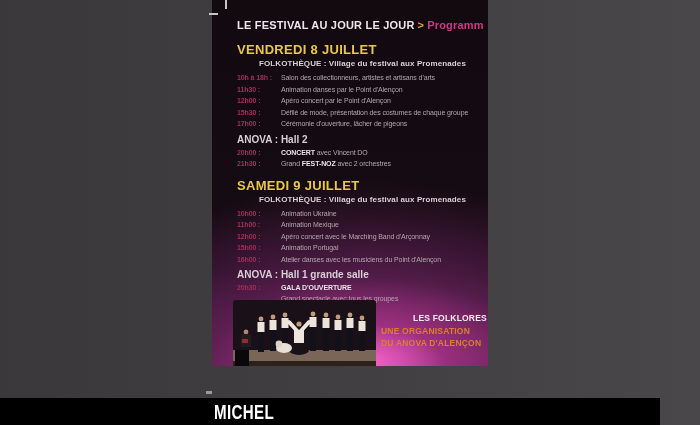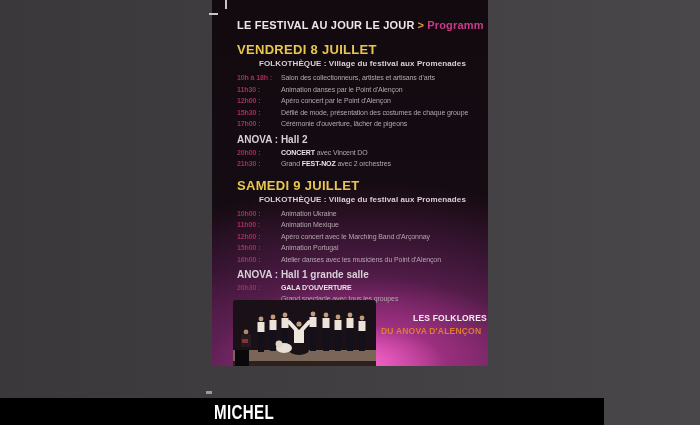--- a/index.html
+++ b/index.html
@@ -32,21 +32,21 @@
   .row .desc{flex:1;color:#b3a7ae;}
   .row .desc .b{color:#e9e2e6;font-weight:bold;}
   .row .desc .subline{color:#b3a7ae;margin-top:2.5px;}
   .day2{margin-top:8px;}
   
   .photo{position:absolute;left:21px;top:300px;width:143px;height:76px;border-radius:3px;overflow:hidden;display:block;}
   .promo{position:absolute;left:169px;top:312px;font-weight:bold;font-size:8.5px;line-height:12.5px;letter-spacing:.2px;}
   .promo .w{color:#f2ebef;padding-left:32px;}
   .promo .o{color:#dd7f2b;}
   
-  .bottom-bar{position:absolute;left:0;top:398px;width:604px;height:27px;background:#000;}
+  .bottom-bar{position:absolute;left:0;top:398px;width:660px;height:27px;background:#000;}
   .bottom-bar .label{
     position:absolute;left:214px;top:2px;color:#fff;font-weight:bold;font-size:21px;
     transform:scaleX(.72);transform-origin:left top;letter-spacing:.5px;
   }
   
   .art1{position:absolute;left:225px;top:0;width:2px;height:9px;background:#c9c3c7;}
   .art2{position:absolute;left:209px;top:13px;width:9px;height:2px;background:#c9c3c7;}
   .art3{position:absolute;left:206px;top:391px;width:6px;height:3px;background:#b5afb3;opacity:.8;}
 </style>
 </head>
@@ -192,20 +192,21 @@
     </g>
 
     <g>
       <ellipse cx="51" cy="48" rx="8" ry="5" fill="#e8e0d6"></ellipse>
       <circle cx="46" cy="44" r="3.4" fill="#ddd3c6"></circle>
     </g>
   </svg>
 
   <div class="promo">
     <div class="w">LES FOLKLORES</div>
+    <div class="o">UNE ORGANISATION</div>
     <div class="o">DU ANOVA D'ALENÇON</div>
   </div>
 </div>
 
 <div class="art1"></div>
 <div class="art2"></div>
 <div class="art3"></div>
 
 <div class="bottom-bar">
   <div class="label">MICHEL</div>

